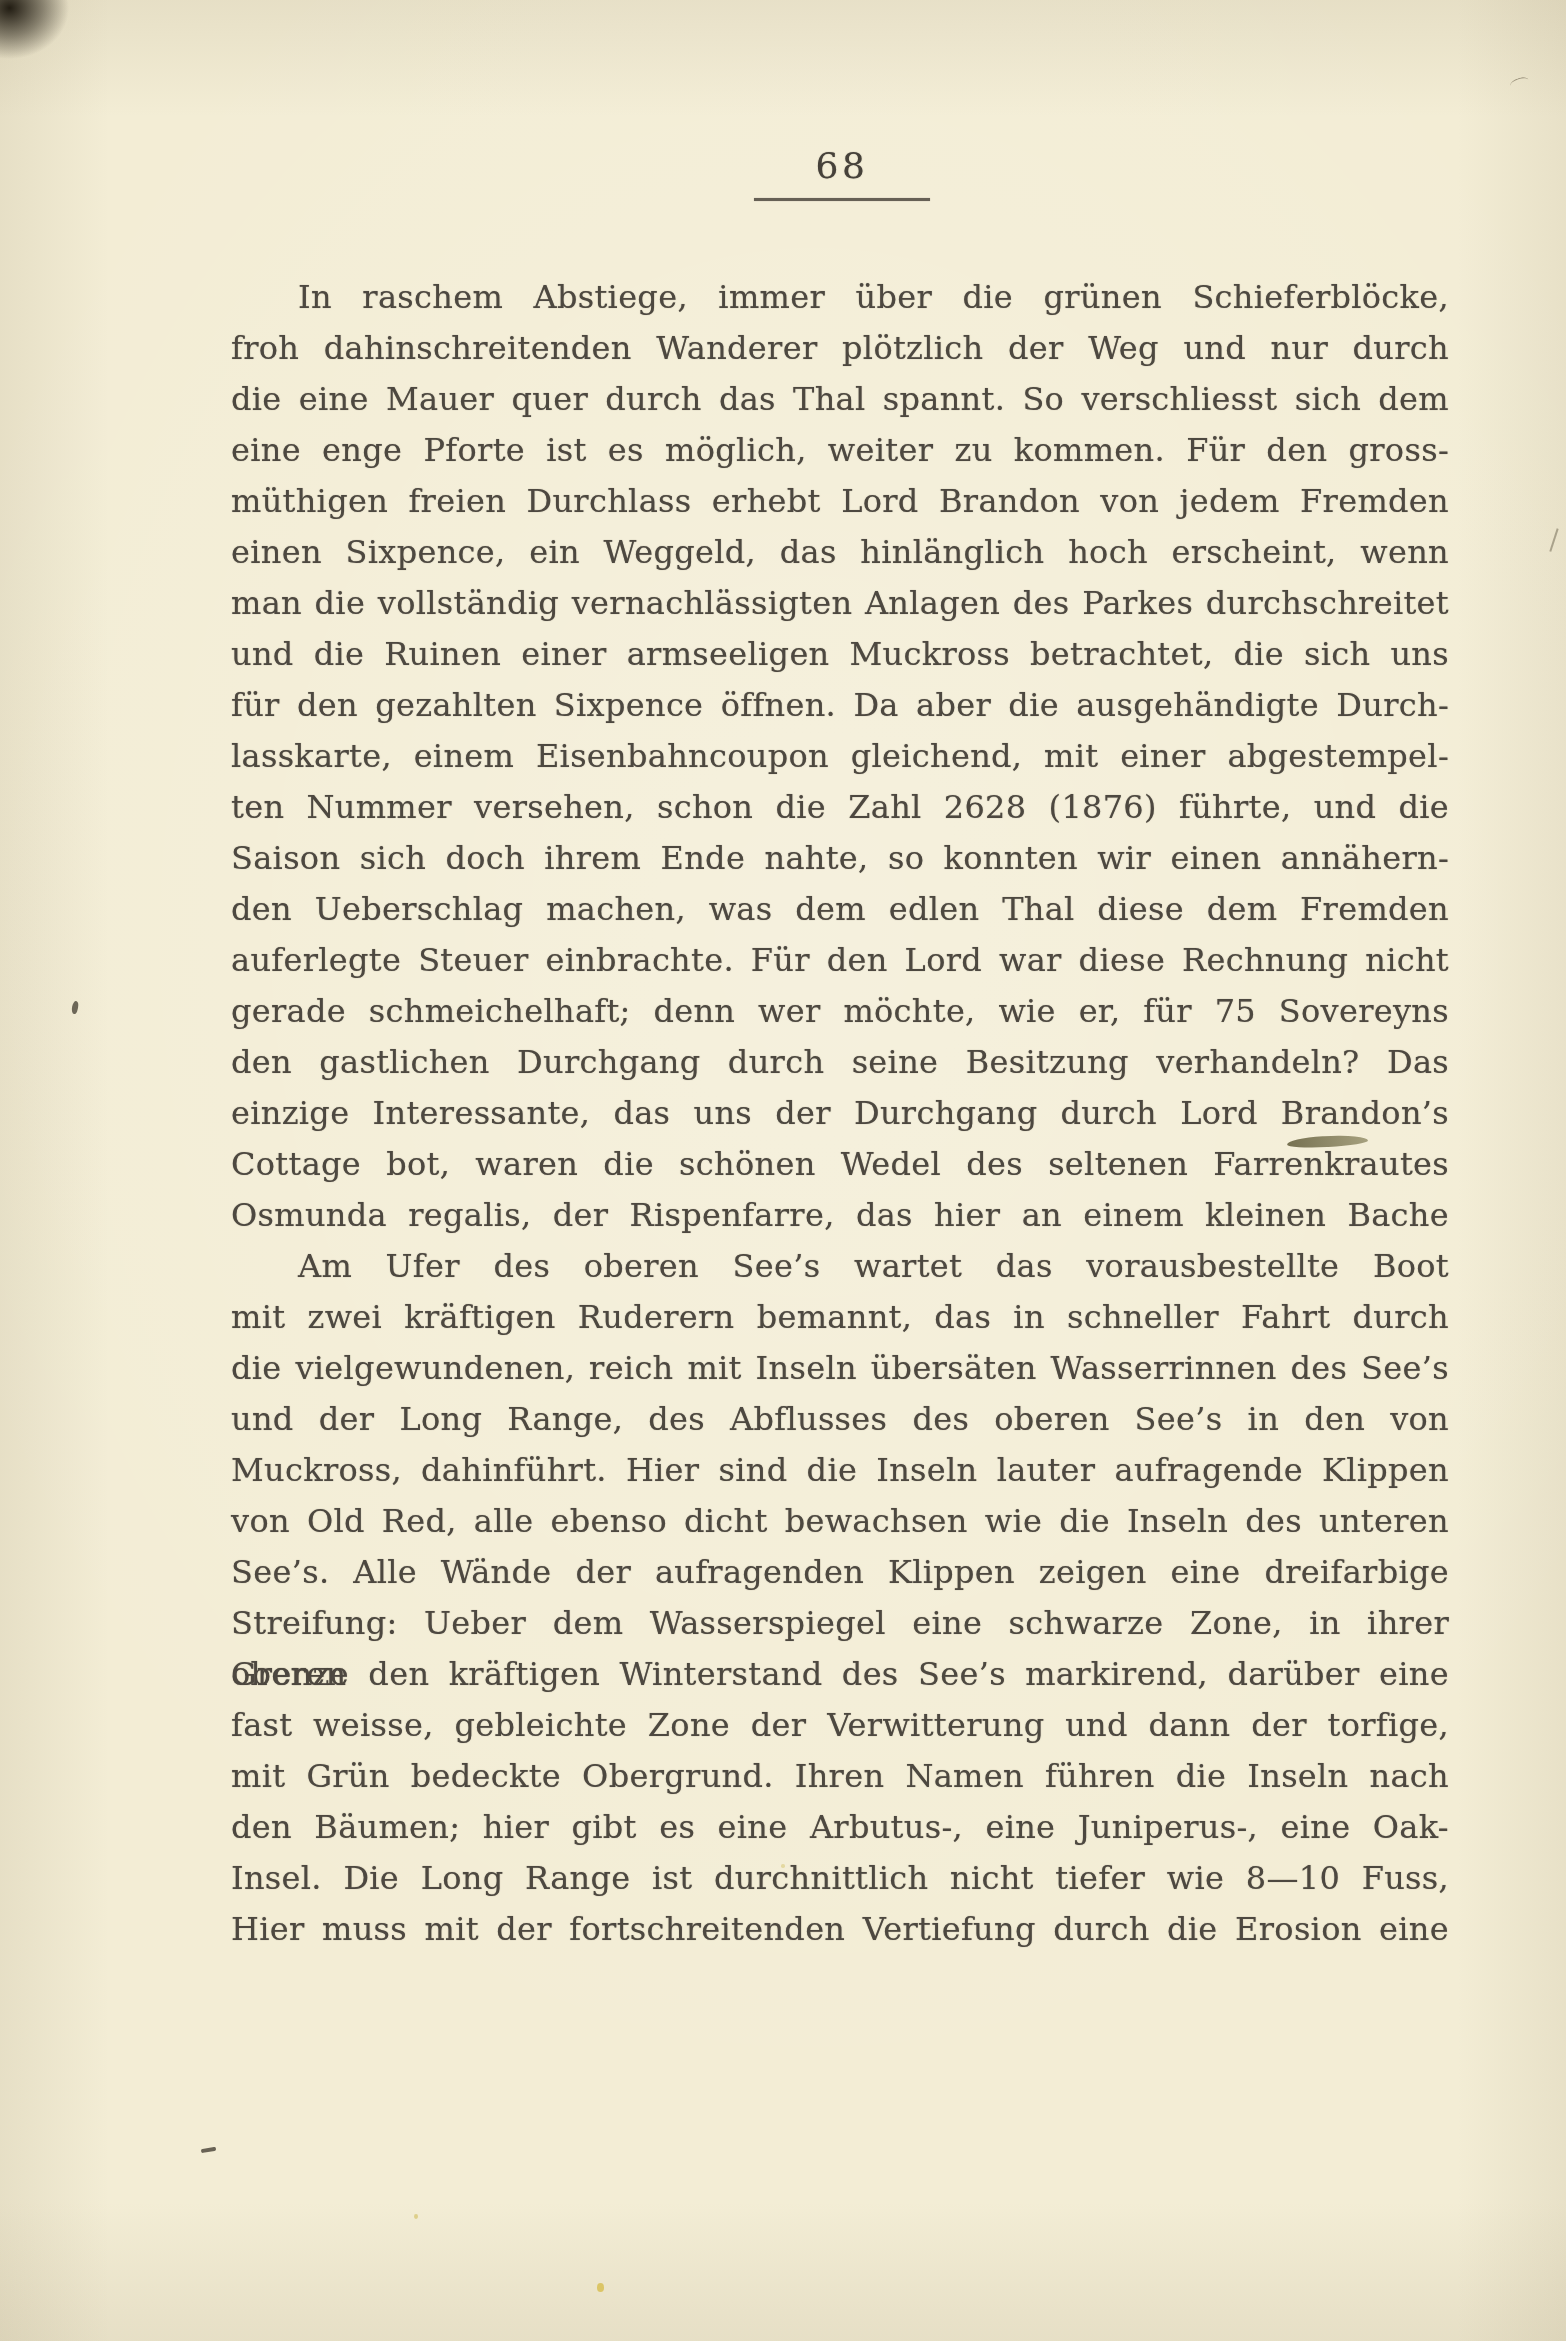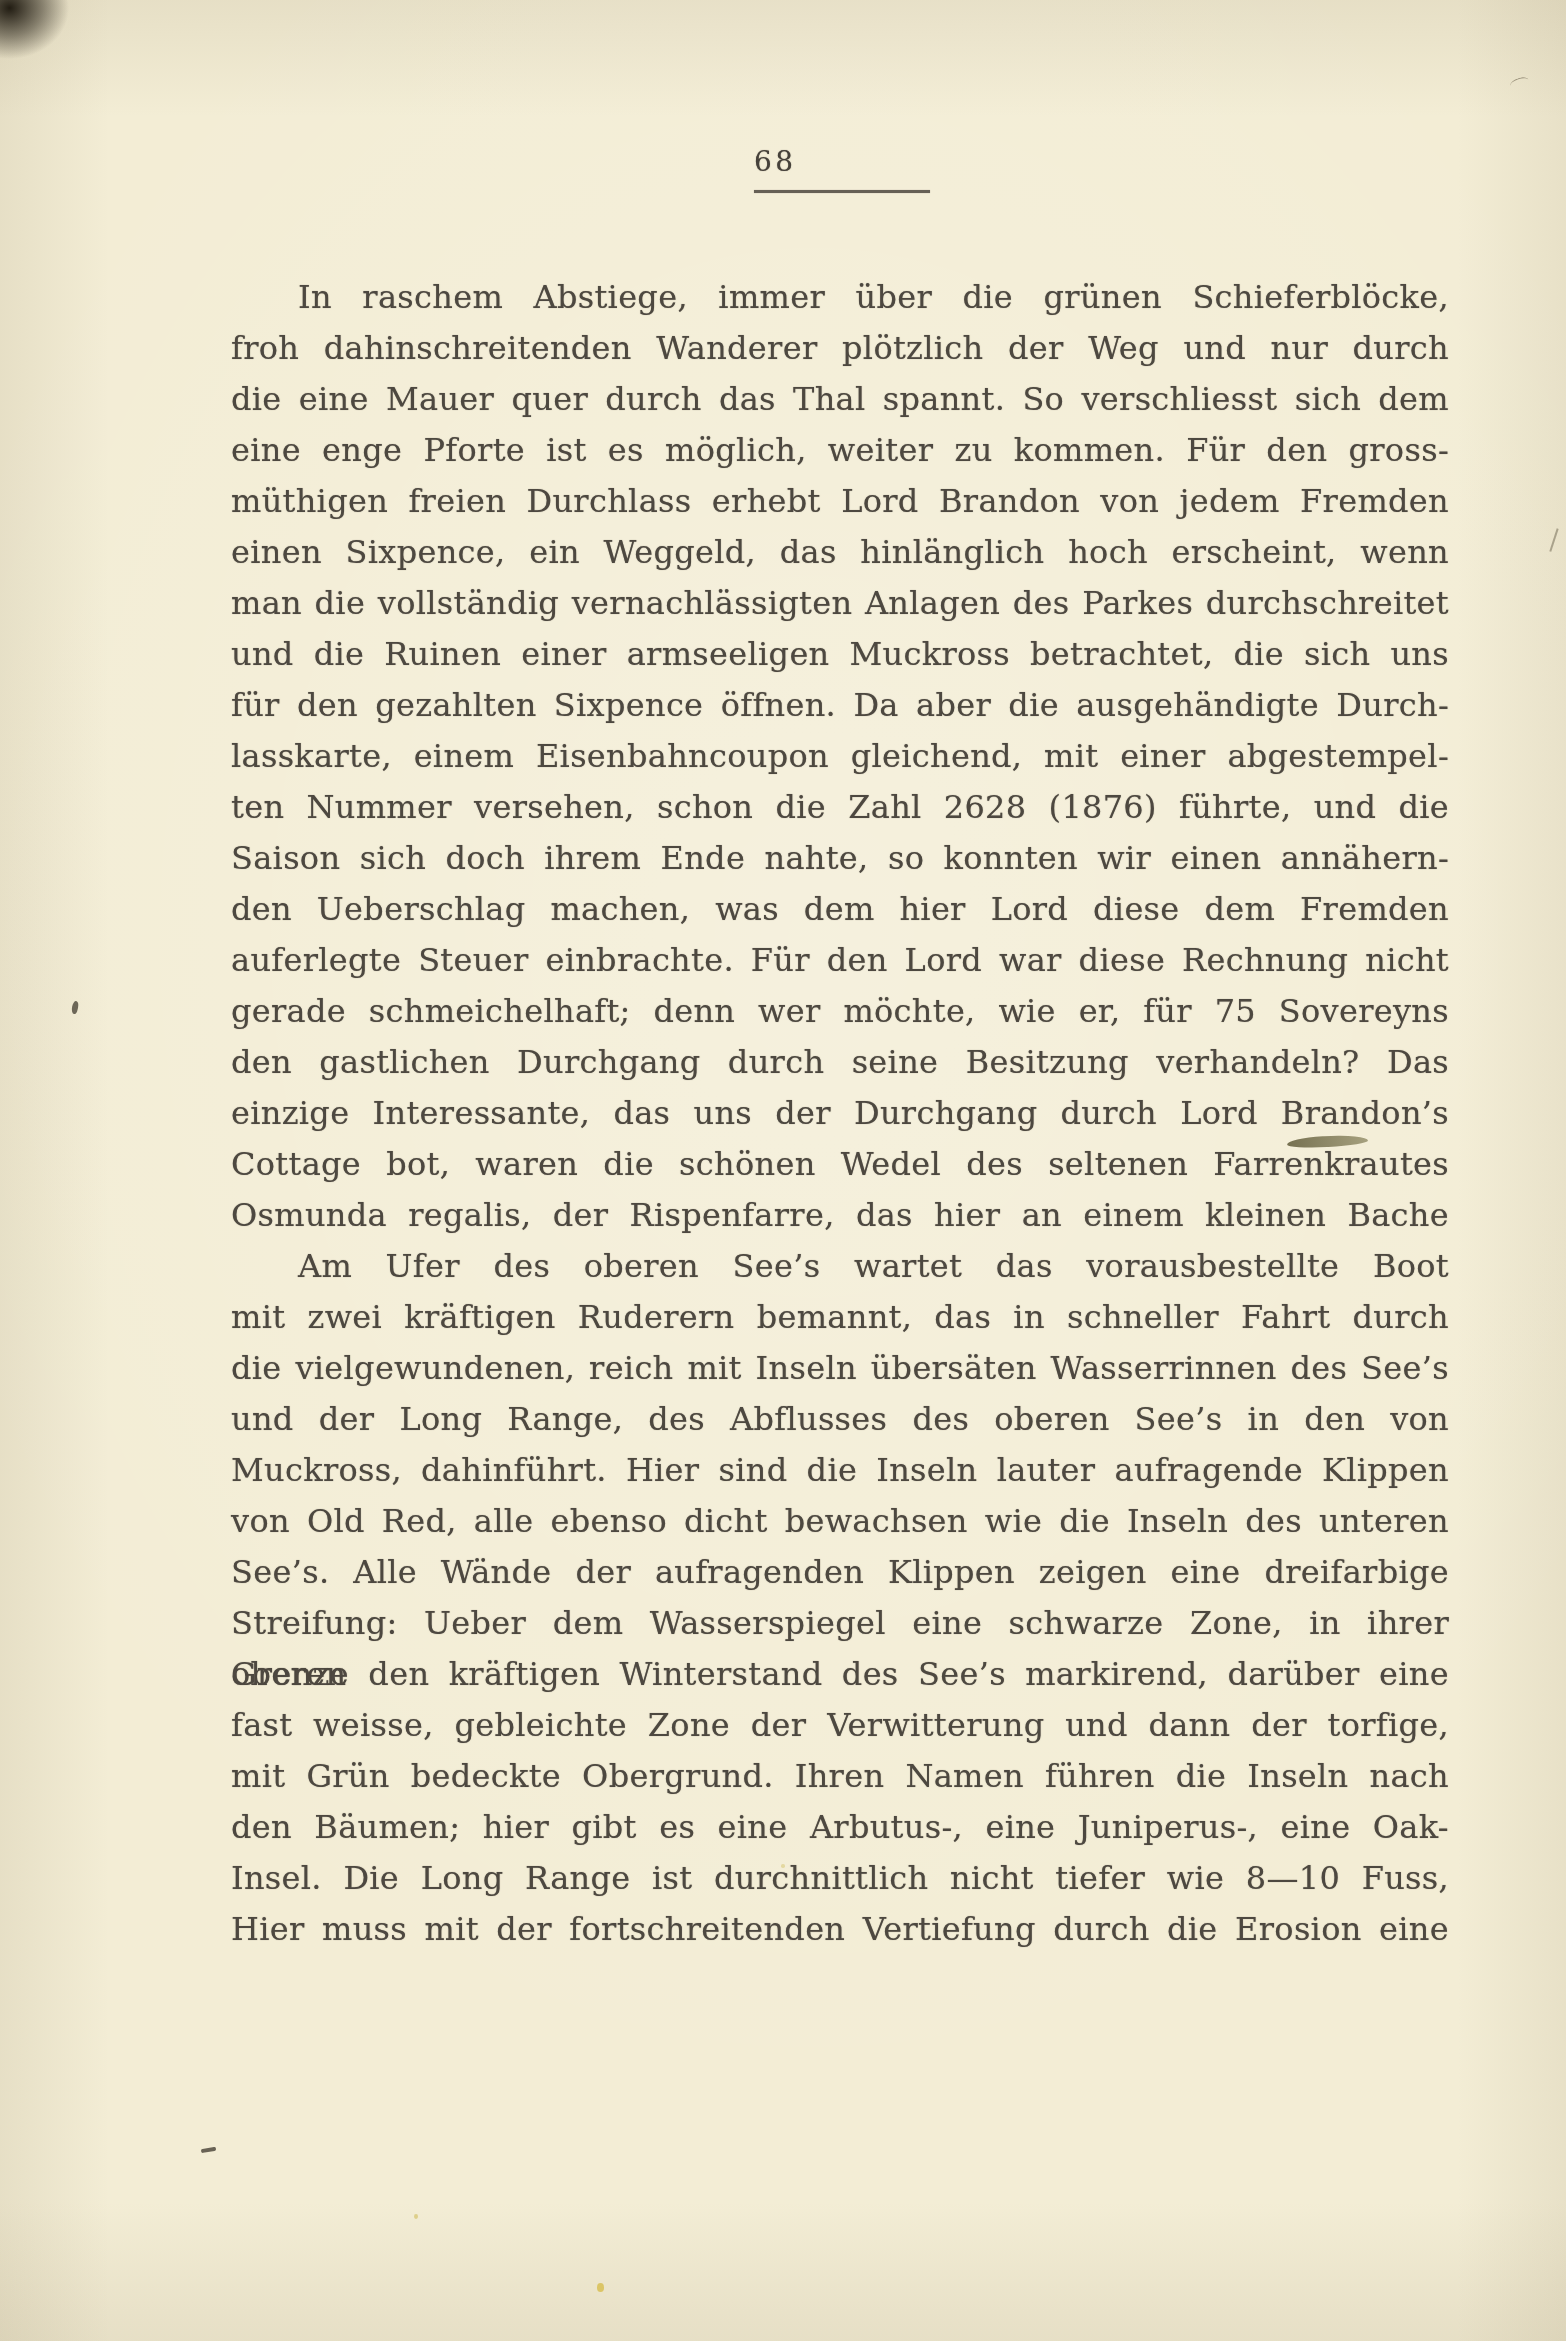--- a/index.html
+++ b/index.html
@@ -57,22 +57,22 @@
     position:absolute;left:414px;top:2214px;width:4.3px;height:5.2px;
     background:rgba(205,184,79,0.55);border-radius:50%;
   }
   .speck-yellow-3{
     position:absolute;left:781px;top:1864px;width:3.5px;height:3.5px;
     background:rgba(205,184,79,0.4);border-radius:50%;
   }
   
   .pagenum-wrap{position:absolute;left:754px;top:145px;width:176px;}
   .pagenum{
-    width:100%;
-    font-size:28px;letter-spacing:3.5px;
+    width:100%;text-align:center;
+    font-size:36px;letter-spacing:3.5px;
     color:#46413a;
     text-shadow:0 0 1.1px rgba(70,64,52,0.5);
   }
   .pagenum-rule{
     margin-top:12px;width:176px;height:2.6px;
     background:rgba(62,57,47,0.78);
     box-shadow:0 0 0.9px rgba(62,57,47,0.6);
   }
   
   .text-block{
@@ -117,21 +117,21 @@
       <div class="line">die eine Mauer quer durch das Thal spannt. So verschliesst sich dem</div>
       <div class="line">eine enge Pforte ist es möglich, weiter zu kommen. Für den gross-</div>
       <div class="line">müthigen freien Durchlass erhebt Lord Brandon von jedem Fremden</div>
       <div class="line">einen Sixpence, ein Weggeld, das hinlänglich hoch erscheint, wenn</div>
       <div class="line">man die vollständig vernachlässigten Anlagen des Parkes durchschreitet</div>
       <div class="line">und die Ruinen einer armseeligen Muckross betrachtet, die sich uns</div>
       <div class="line">für den gezahlten Sixpence öffnen. Da aber die ausgehändigte Durch-</div>
       <div class="line">lasskarte, einem Eisenbahncoupon gleichend, mit einer abgestempel-</div>
       <div class="line">ten Nummer versehen, schon die Zahl 2628 (1876) führte, und die</div>
       <div class="line">Saison sich doch ihrem Ende nahte, so konnten wir einen annähern-</div>
-      <div class="line">den Ueberschlag machen, was dem hier Lord diese dem Fremden</div>
+      <div class="line">den Ueberschlag machen, was dem edlen Thal diese dem Fremden</div>
       <div class="line">auferlegte Steuer einbrachte.  Für den Lord war diese Rechnung nicht</div>
       <div class="line">gerade schmeichelhaft; denn wer möchte, wie er, für 75 Sovereyns</div>
       <div class="line">den gastlichen Durchgang durch seine Besitzung verhandeln?  Das</div>
       <div class="line">einzige Interessante, das uns der Durchgang durch Lord Brandon’s</div>
       <div class="line">Cottage bot, waren die schönen Wedel des seltenen Farrenkrautes</div>
       <div class="line">Osmunda regalis, der Rispenfarre, das hier an einem kleinen Bache</div>
       <div class="line indent">Am Ufer des oberen See’s wartet das vorausbestellte Boot</div>
       <div class="line">mit zwei kräftigen Ruderern bemannt, das in schneller Fahrt durch</div>
       <div class="line">die vielgewundenen, reich mit Inseln übersäten Wasserrinnen des See’s</div>
       <div class="line">und der Long Range, des Abflusses des oberen See’s in den von</div>

